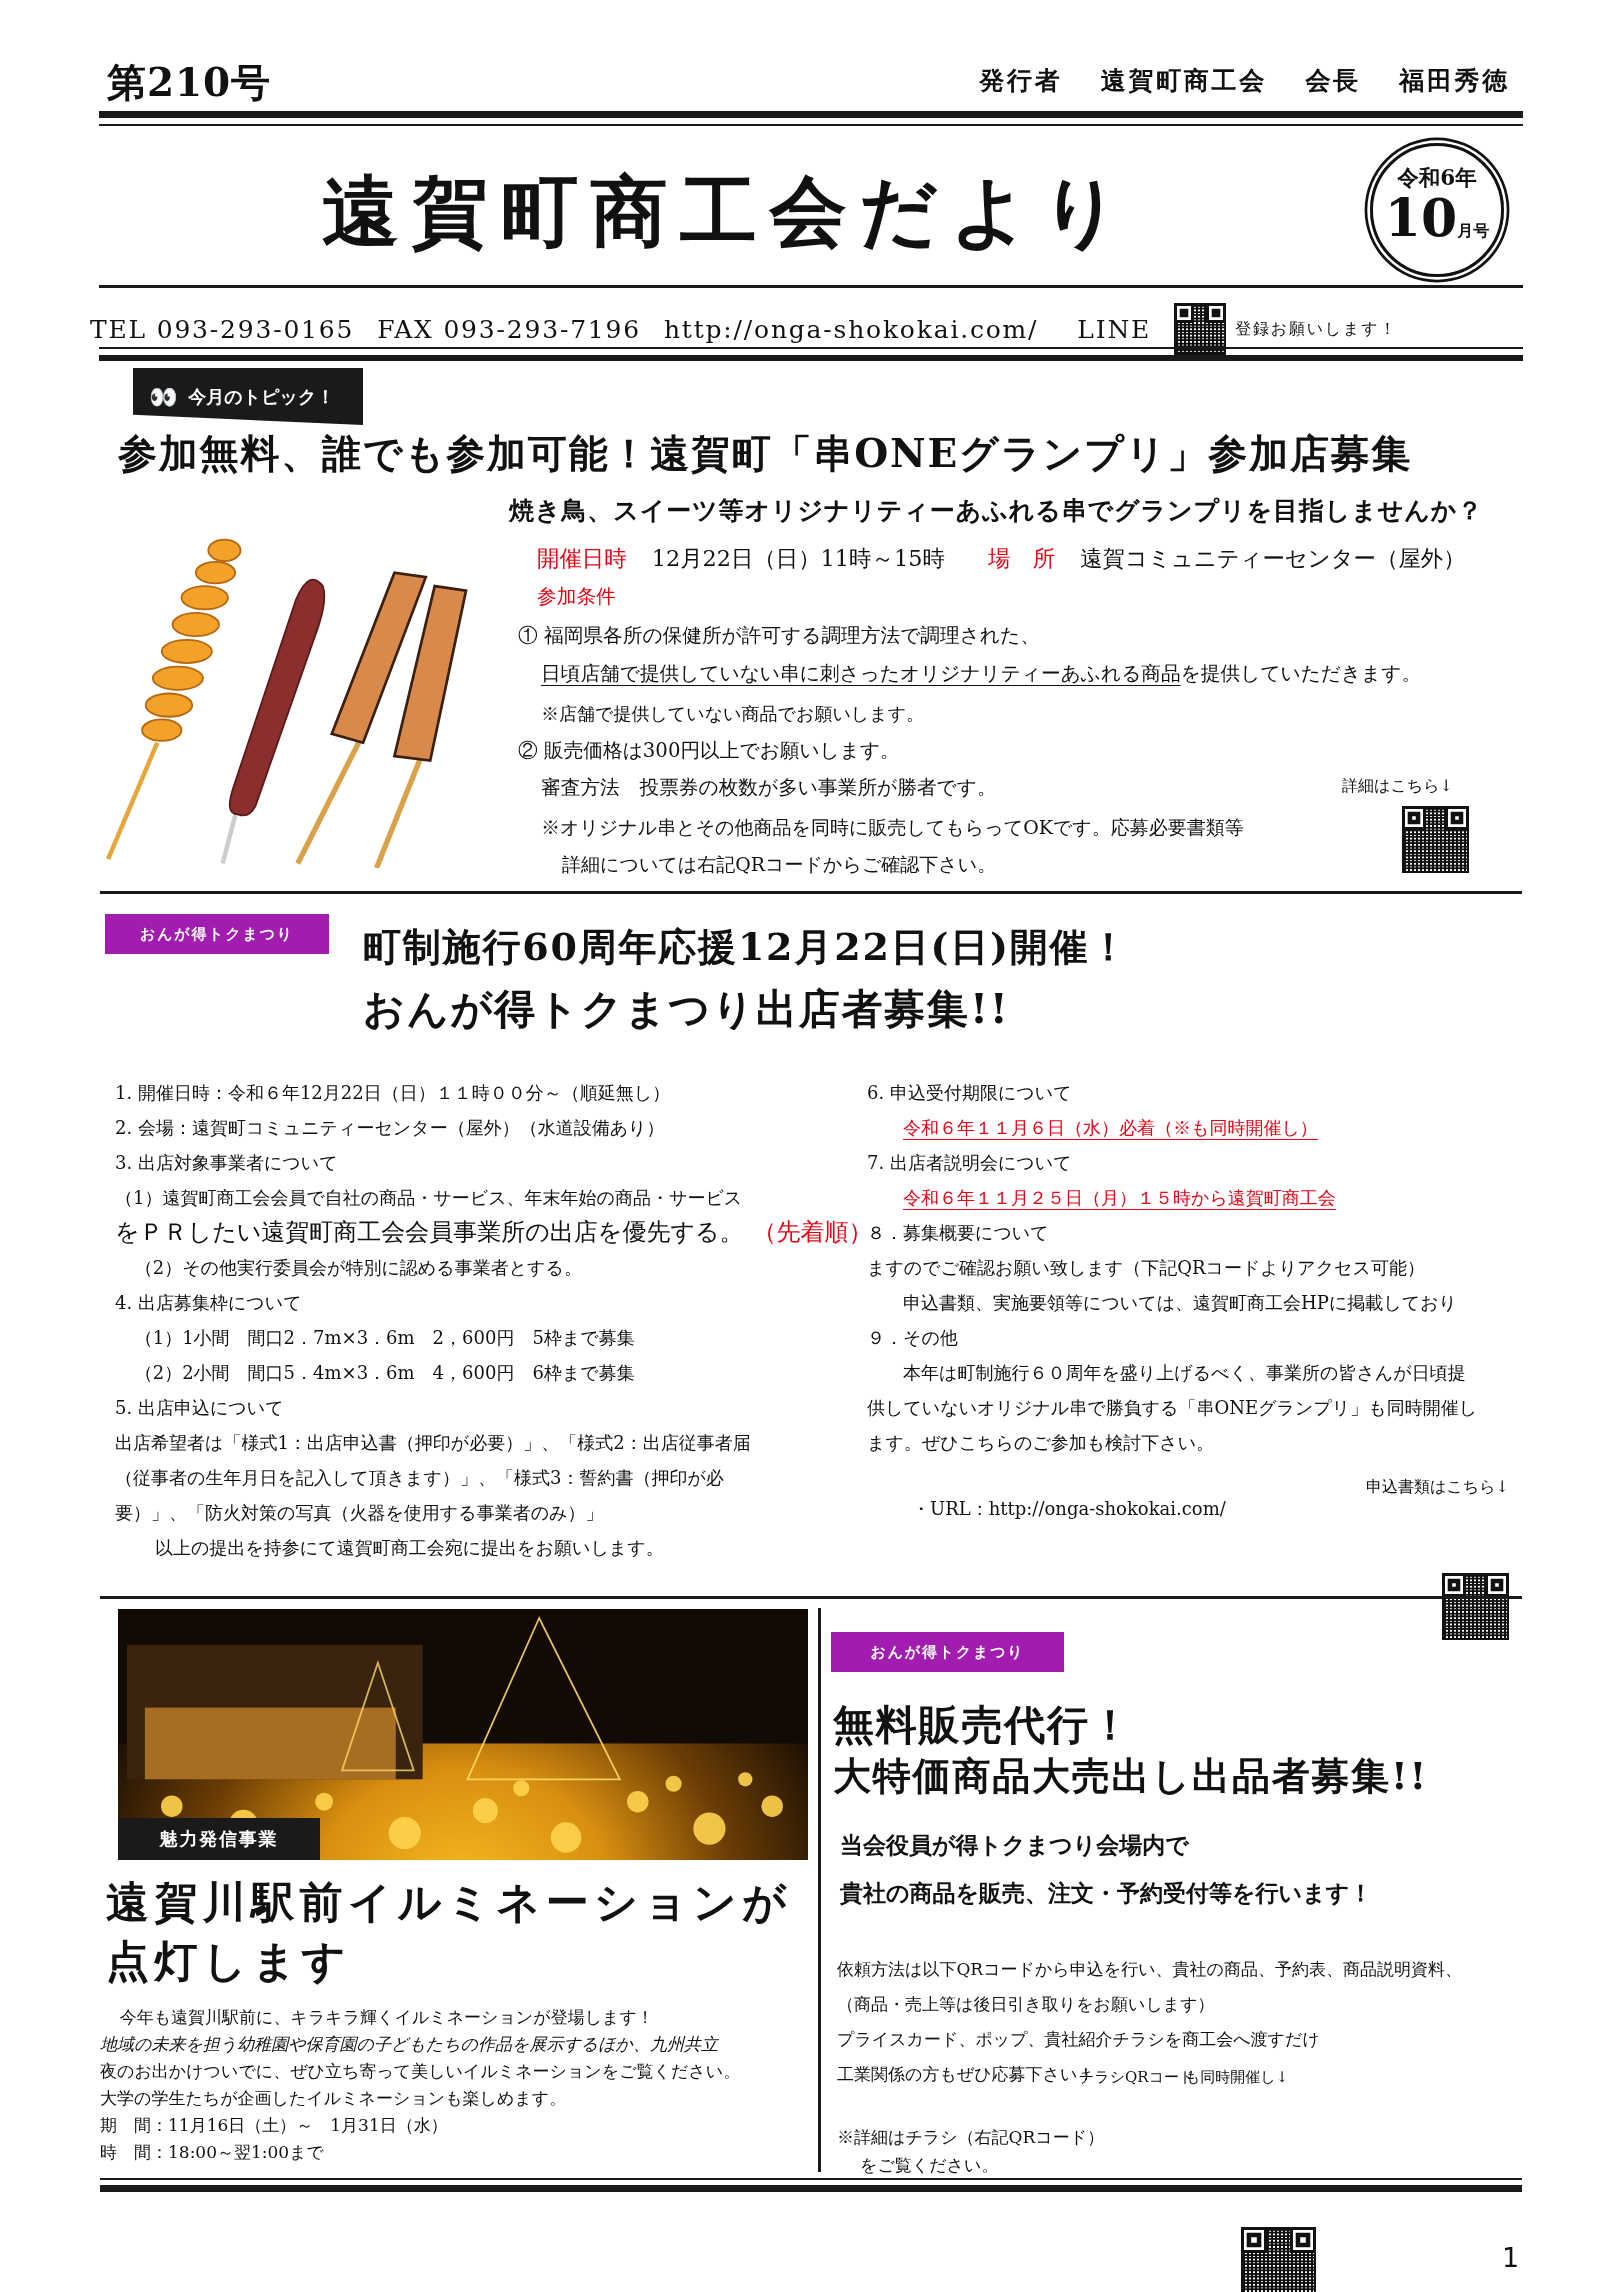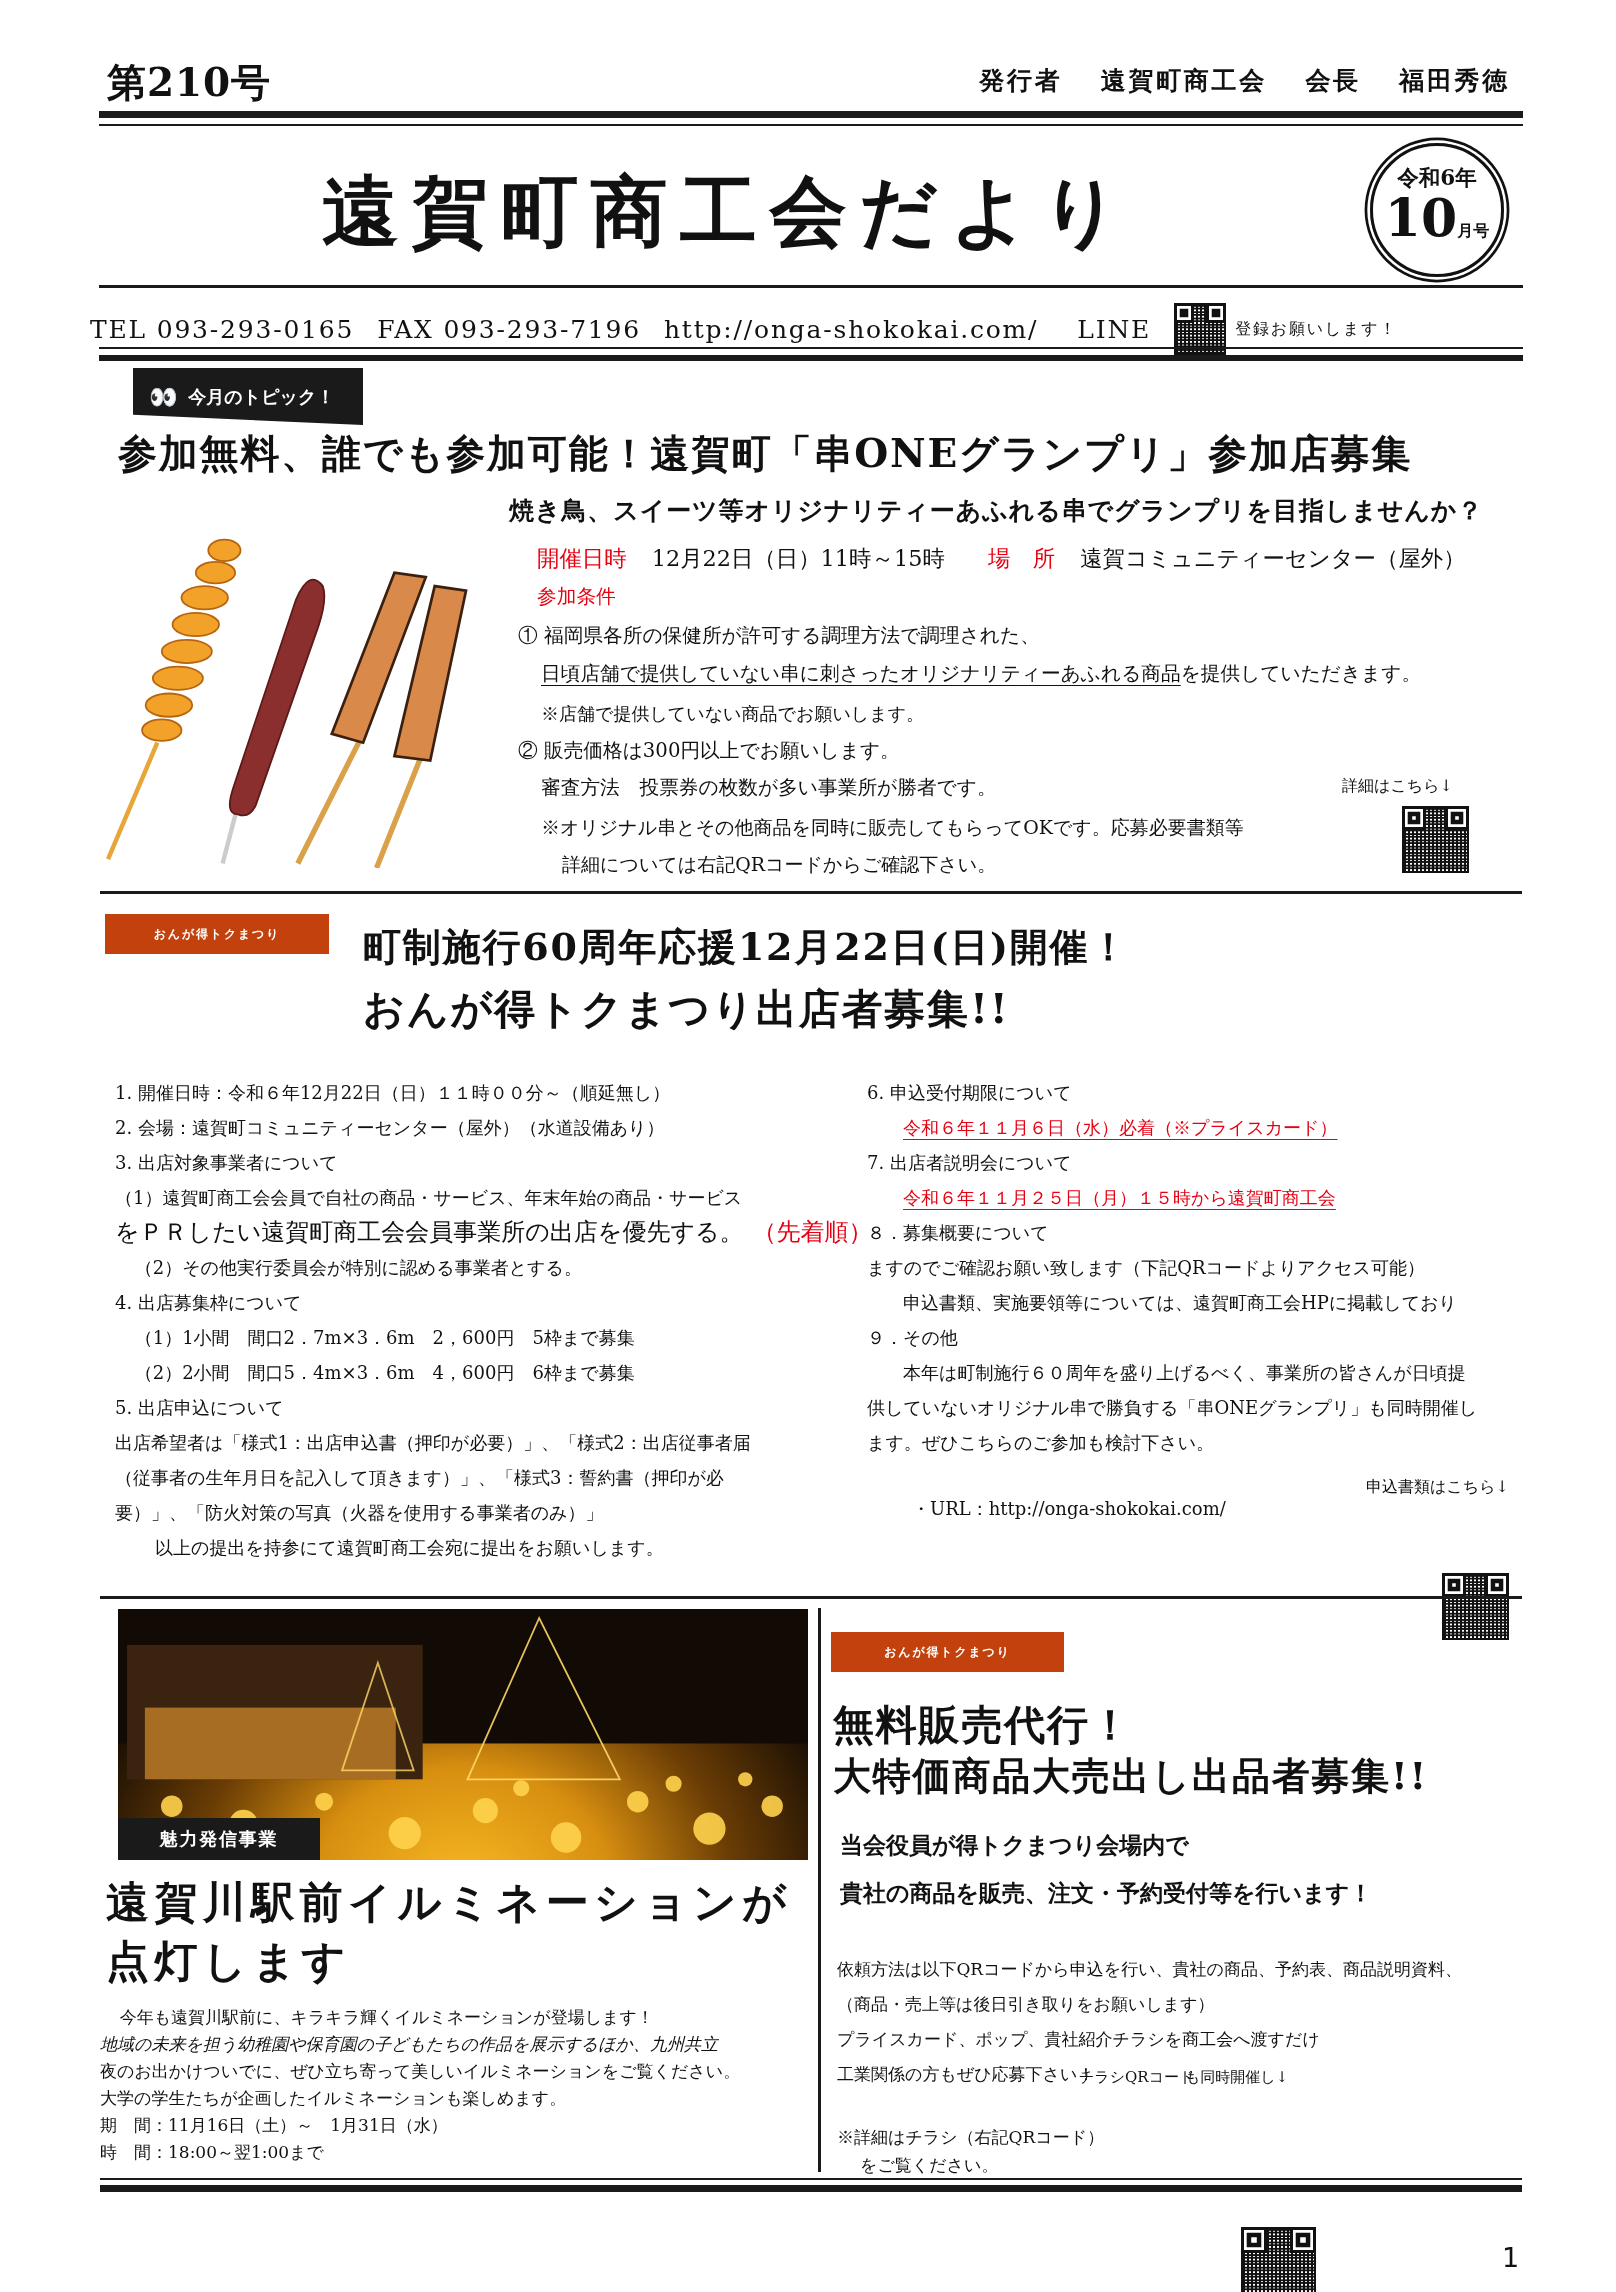--- a/index.html
+++ b/index.html
@@ -24,21 +24,21 @@
       background-size: 8px 8px, 6.3px 6.3px; position: relative; border: 2.7px solid #111; }
   .qr::before, .qr::after { content: ""; position: absolute; width: 28%; height: 28%; border: 3.6px solid #111; background: #fff; box-shadow: inset 0 0 0 2.7px #fff, inset 0 0 0 7.2px #111; }
   .qr::before { left: -1.8px; top: -1.8px; }
   .qr::after { right: -1.8px; top: -1.8px; }
   .topic-tag { left: 133px; top: 368px; width: 230px; height: 57px; background: #1a1a1a; color: #fff; font-size: 18px; font-weight: bold; display: flex; align-items: center; padding-left: 16px; clip-path: polygon(0 0, 100% -14%, 100% 100%, 0 82%); }
   .topic-tag .eyes { font-size: 23px; margin-right: 10.7px; }
   .h-main { left: 118px; top: 427px; font-size: 39px; font-weight: bold; letter-spacing: 1.8px; white-space: nowrap; }
   .h-sub { left: 509px; top: 494px; font-size: 25px; font-weight: bold; letter-spacing: 0.9px; white-space: nowrap; }
   .body-txt { font-size: 19.7px; line-height: 35px; white-space: nowrap; }
   .skewers { left: 90px; top: 519px; width: 412px; height: 349px; }
-  .sec-tag { background: #c2410c; color: #fff; font-size: 12px; font-weight: bold; display: flex; align-items: center; justify-content: center; letter-spacing: 1.8px; }
+  .sec-tag { background: #a21caf; color: #fff; font-size: 15px; font-weight: bold; display: flex; align-items: center; justify-content: center; letter-spacing: 1.8px; }
   .h2 { font-weight: bold; white-space: nowrap; letter-spacing: 1.8px; }
   .photo { left: 118px; top: 1609px; width: 690px; height: 251px; overflow: hidden; background: radial-gradient(ellipse at 50% 110%, #f6b822 0%, #d88f10 30%, #6b3d05 55%, #1a0f04 80%); }
   .photo-tag { left: 118px; top: 1818px; width: 202px; height: 42px; background: #1a1a1a; color: #fff; font-size: 18px; font-weight: bold; display: flex; align-items: center; justify-content: center; letter-spacing: 1.8px; }
   .u { text-decoration: underline; text-underline-offset: 5.4px; }
   .pageno { left: 1502px; top: 2242px; font-family: "DejaVu Sans", "Liberation Sans", sans-serif; font-size: 27px; }
 </style>
 </head>
 <body>
 
 <div class="abs issue-no">第210号</div>
@@ -133,21 +133,21 @@
   <div class="body-txt" style="font-size:18px;padding-left:19.7px;">（2）2小間　間口5．4m×3．6m　4，600円　6枠まで募集</div>
   <div class="body-txt" style="font-size:18px;">5. 出店申込について</div>
   <div class="body-txt" style="font-size:18px;">出店希望者は「様式1：出店申込書（押印が必要）」、「様式2：出店従事者届</div>
   <div class="body-txt" style="font-size:18px;">（従事者の生年月日を記入して頂きます）」、「様式3：誓約書（押印が必</div>
   <div class="body-txt" style="font-size:18px;">要）」、「防火対策の写真（火器を使用する事業者のみ）」</div>
   <div class="body-txt" style="font-size:18px;padding-left:40px;">以上の提出を持参にて遠賀町商工会宛に提出をお願いします。</div>
 </div>
 
 <div class="abs" style="left:867px;top:1075px;width:663px;">
   <div class="body-txt" style="font-size:18px;">6. 申込受付期限について</div>
-  <div class="body-txt red u" style="font-size:18px;padding-left:36px;">令和６年１１月６日（水）必着（※プライスカード）</div>
+  <div class="body-txt red u" style="font-size:18px;padding-left:36px;">令和６年１１月６日（水）必着（※も同時開催し）</div>
   <div class="body-txt" style="font-size:18px;">7. 出店者説明会について</div>
   <div class="body-txt red u" style="font-size:18px;padding-left:36px;">令和６年１１月２５日（月）１５時から遠賀町商工会</div>
   <div class="body-txt" style="font-size:18px;">８．募集概要について</div>
   <div class="body-txt" style="font-size:18px;">ますのでご確認お願い致します（下記QRコードよりアクセス可能）</div>
   <div class="body-txt" style="font-size:18px;padding-left:36px;">申込書類、実施要領等については、遠賀町商工会HPに掲載しており</div>
   <div class="body-txt" style="font-size:18px;">９．その他</div>
   <div class="body-txt" style="font-size:18px;padding-left:36px;">本年は町制施行６０周年を盛り上げるべく、事業所の皆さんが日頃提</div>
   <div class="body-txt" style="font-size:18px;">供していないオリジナル串で勝負する「串ONEグランプリ」も同時開催し</div>
   <div class="body-txt" style="font-size:18px;">ます。ぜひこちらのご参加も検討下さい。</div>
 </div>

